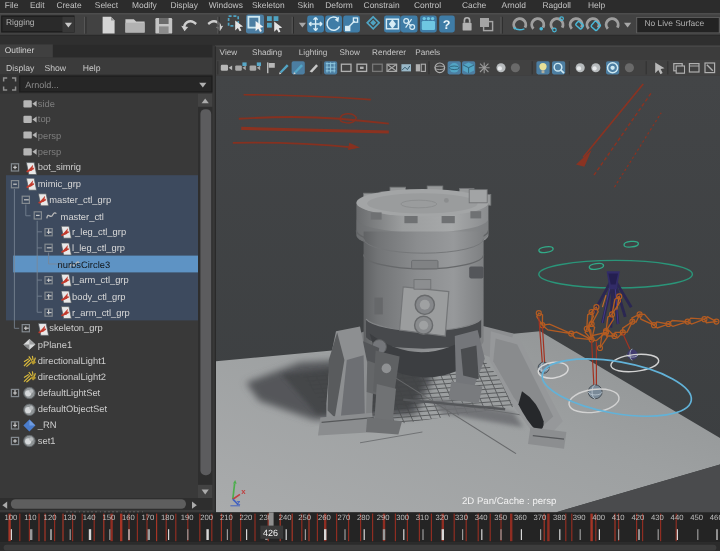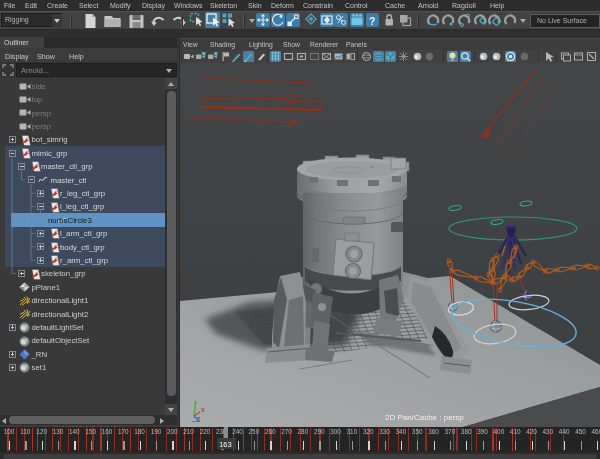--- a/index.html
+++ b/index.html
@@ -867,15 +867,15 @@
 <div class="t" style="left:539.9px;top:428px;width:16px;text-align:center;font-size:6.4px;color:#bcbcbc">430</div>
 <div class="ab" style="left:547.9px;top:441px;width:1.3px;height:9px;background:#9a9a9a"></div>
 <div class="t" style="left:556.2px;top:428px;width:16px;text-align:center;font-size:6.4px;color:#bcbcbc">440</div>
 <div class="ab" style="left:564.2px;top:441px;width:1.3px;height:9px;background:#d8d8d8"></div>
 <div class="t" style="left:572.5px;top:428px;width:16px;text-align:center;font-size:6.4px;color:#bcbcbc">450</div>
 <div class="ab" style="left:580.5px;top:441px;width:1.3px;height:9px;background:#9a9a9a"></div>
 <div class="t" style="left:588.9px;top:428px;width:16px;text-align:center;font-size:6.4px;color:#bcbcbc">460</div>
 <div class="ab" style="left:596.9px;top:441px;width:1.3px;height:9px;background:#d8d8d8"></div>
 <div class="ab" style="left:224.2px;top:427px;width:4px;height:12px;background:#8f8f8f"></div>
 <div class="ab" style="left:217.2px;top:438px;width:19px;height:11px;background:#3a3a3a"></div>
-<div class="t" style="left:219.2px;top:439.5px;font-size:7.5px;color:#f5f5f5">163</div>
+<div class="t" style="left:219.2px;top:439.5px;font-size:7.5px;color:#f5f5f5">426</div>
 <div class="ab" style="left:0;top:452px;width:600px;height:7px;background:#2b2b2b"></div>
 <div class="ab" style="left:3px;top:453.5px;width:594px;height:5px;background:#3d3d3d;border-radius:2.5px"></div>
 </div>
 </body></html>

